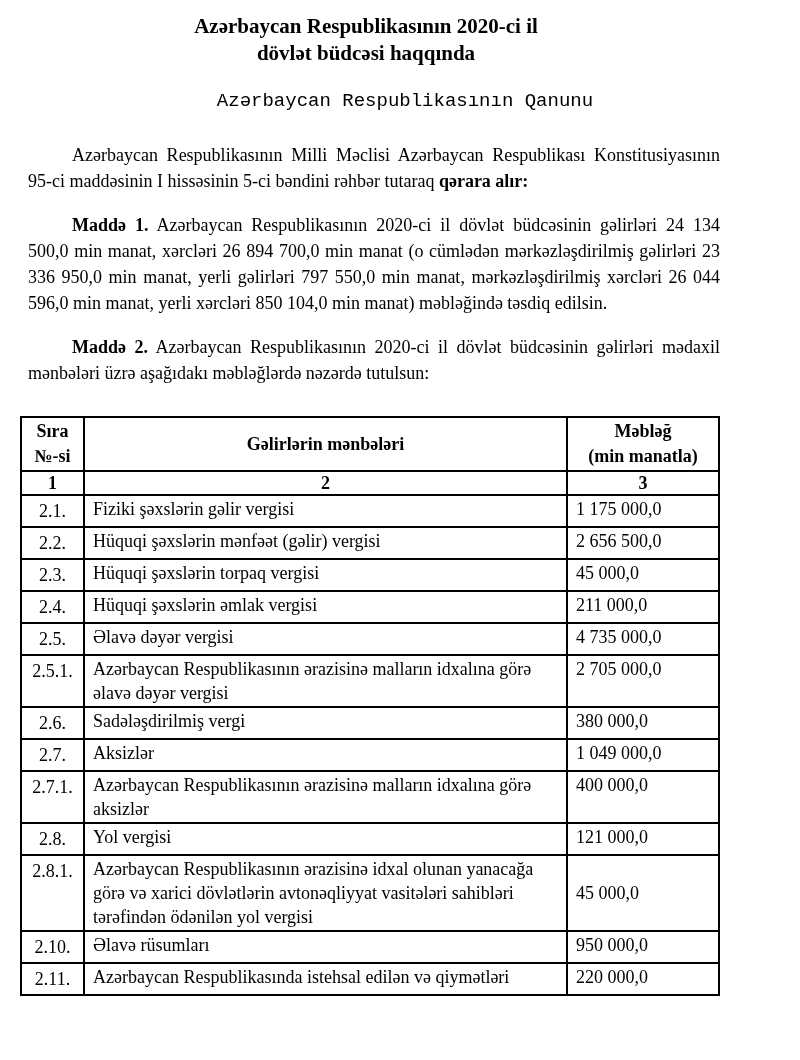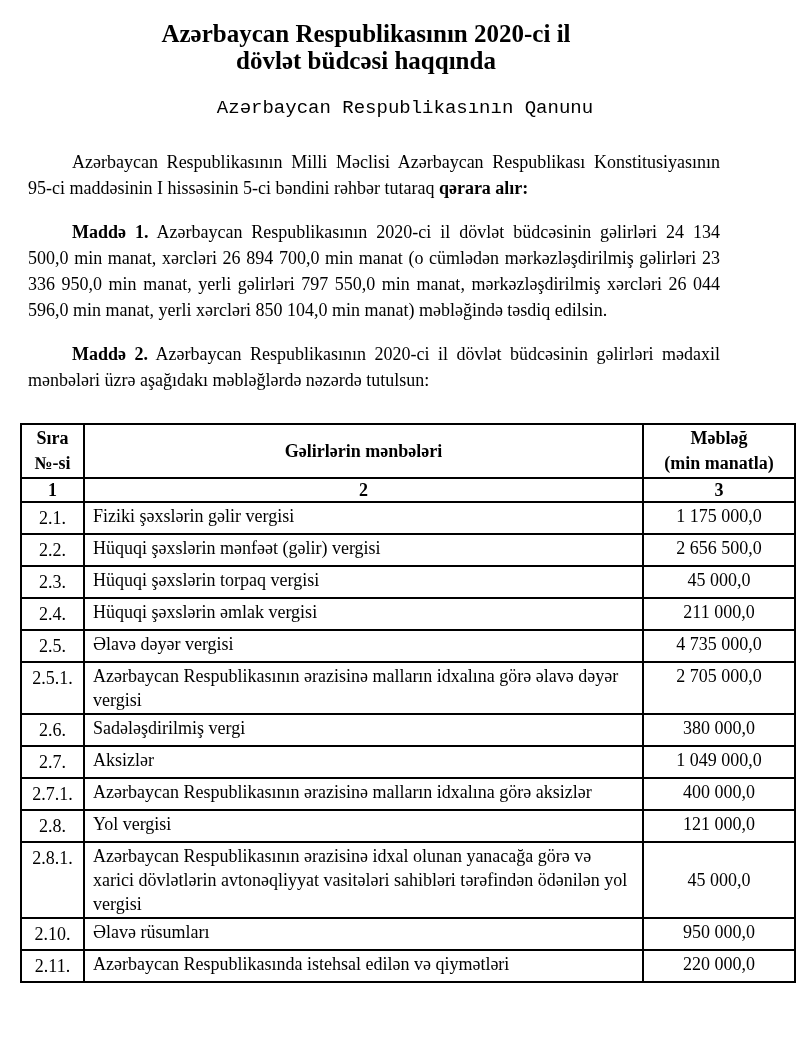--- a/index.html
+++ b/index.html
@@ -4,53 +4,53 @@
 <style>
   html, body { margin: 0; padding: 0; }
   body {
     width: 800px; height: 1060px; overflow: hidden;
     background: #ffffff; color: #000000;
     font-family: "Liberation Serif", "DejaVu Serif", serif;
     font-size: 18px; line-height: 26px;
   }
   .page { padding: 0 80px 0 12px; }
   .doc-title {
-    margin-top: 20px; text-align: center;
-    font-size: 25px; line-height: 27px; font-weight: bold;
+    margin-top: 13px; text-align: center;
+    font-size: 21px; line-height: 27px; font-weight: bold;
   }
   .doc-subtitle {
     margin-top: 21px; text-align: center;
     font-size: 19px; line-height: 26px;
     position: relative; left: 39px; font-family: Liberation Mono, monospace;
   }
   p.body-par {
     margin: 18px 0 0 16px; text-align: justify; text-indent: 44px;
   }
   p.body-par.first { margin-top: 28px; }
   b.lead { font-weight: bold; }
   table.rev {
     border-collapse: collapse; table-layout: fixed;
-    margin: 30px 0 0 8px; width: 776px;
+    margin: 30px 0 0 8px; width: 700px;
     font-size: 18px;
   }
   table.rev col.c1 { width: 63px; }
   table.rev col.c3 { width: 152px; }
   table.rev th, table.rev td { border: 2px solid #000; }
   table.rev thead th {
     font-weight: bold; text-align: center; vertical-align: middle;
     line-height: 25px; padding: 1px 6px;
   }
   table.rev tr.index-row td {
     font-weight: bold; text-align: center; line-height: 20px; padding: 1px 6px;
   }
   table.rev tbody td {
     line-height: 24px; padding: 1px 8px; vertical-align: top;
   }
   table.rev td.col-num { text-align: center; padding: 3px 4px; }
-  table.rev td.col-amt { text-align: center; }
+  table.rev td.col-amt { text-align: left; }
 </style>
 </head>
 <body>
 
 <div class="page">
 
   <div class="doc-title">
     <div>Azərbaycan Respublikasının 2020-ci il</div>
     <div>dövlət büdcəsi haqqında</div>
   </div>

